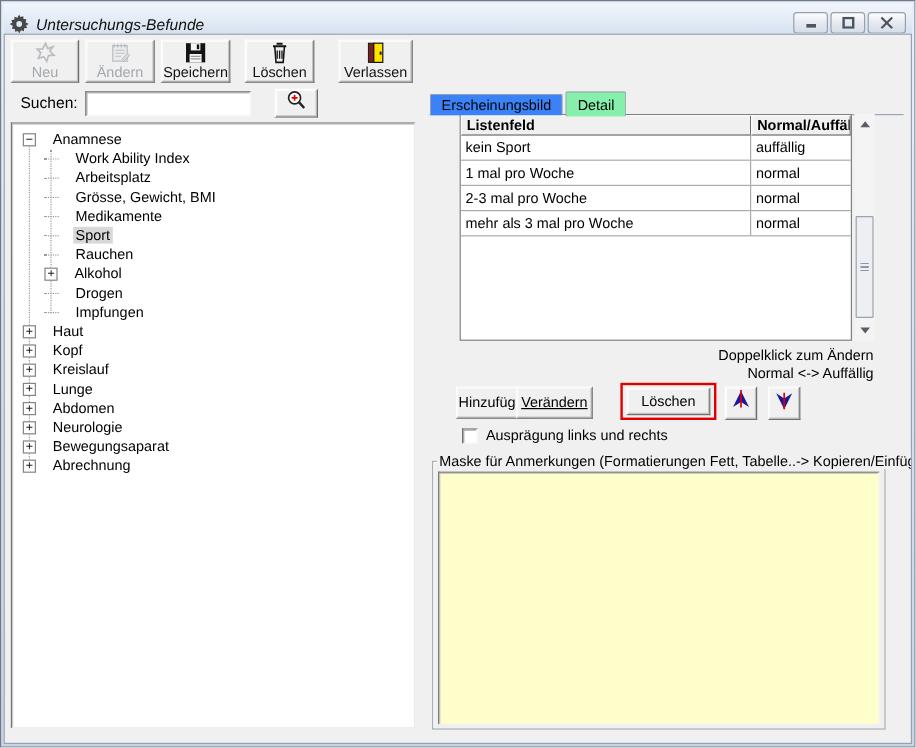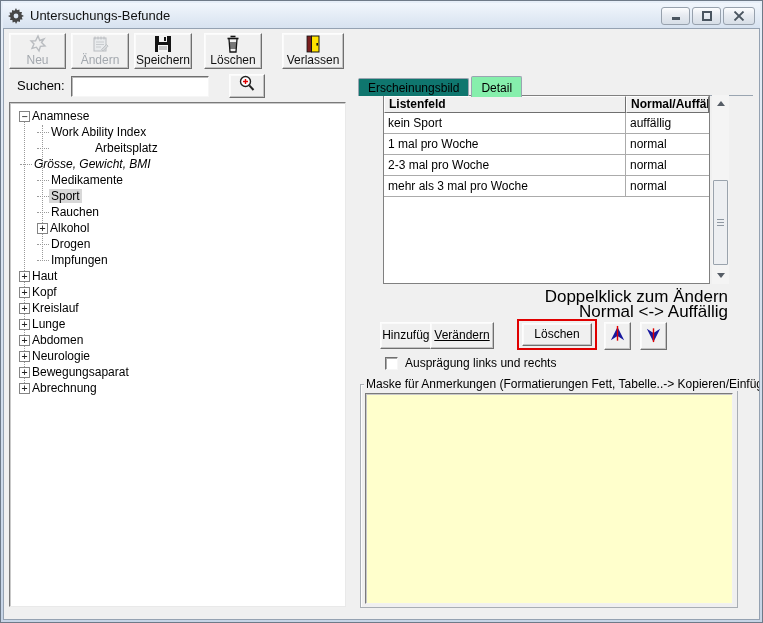--- a/index.html
+++ b/index.html
@@ -1,20 +1,20 @@
 <!DOCTYPE html>
 <html><head>
 <meta charset="utf-8">
 <style>
   * { margin:0; padding:0; box-sizing:border-box; }
   html,body { width:763px; height:623px; font-family:"Liberation Sans",sans-serif; }
   .window { width:763px; height:623px; border:1px solid #6e7a88;
             background:linear-gradient(180deg,#e6eef8,#c6d4e6); padding:2px; }
-  .titlebar { height:25px; display:flex; align-items:center; padding:0 5px;
-              background:linear-gradient(180deg,#f1f6fc,#d7e2f0); }
+  .titlebar { height:25px; display:flex; align-items:flex-end; padding:0 5px;
+              background:linear-gradient(180deg,#f1f6fc,#d7e2f0);font-style:italic; }
   .app-icon { width:16px; height:16px; margin-right:6px; flex:none; }
   .title-text { font-size:13px; color:#111; }
   .win-btns { margin-left:auto; display:flex; gap:2px; }
   .win-btn { width:29px; height:18px; border:1px solid #97a1ad; border-radius:3px;
              background:linear-gradient(180deg,#fcfdfe,#e7ebf1 45%,#d7dee7);
              display:flex; align-items:center; justify-content:center; }
   .win-btn.close { width:32px; }
   .content { position:relative; width:757px; height:592px; background:#f0f0f0;
              border:1px solid #95a2b2; overflow:hidden; }
 
@@ -39,28 +39,28 @@
 
   
   .tree-panel { position:absolute; left:5px; top:73px; width:337px; height:505px; background:#fff;
                 border:1px solid; border-color:#7a7a7a #e9e9e9 #e9e9e9 #7a7a7a;
                 box-shadow:inset 1px 1px 0 #c9c9c9; padding-top:5px; overflow:hidden; }
   .guide { position:absolute; width:0; border-left:1px dotted #9a9a9a; }
   .tree-row { position:relative; height:16px; display:flex; align-items:center; font-size:12px; }
   .expander { width:11px; height:11px; flex:none; border:1px solid #848484; background:#fff;
               font:10px/9px "DejaVu Sans Mono",monospace; text-align:center; color:#222; z-index:1; }
   .stub { width:12px; height:0; flex:none; border-top:1px dotted #9a9a9a; }
-  .tree-label { margin-left:0; padding:0 2px; white-space:nowrap; }
+  .tree-label { margin-left:12px; padding:0 2px; white-space:nowrap; }
   .tree-label.selected { background:#d8d8d8; }
 
   
   .tab-underline { position:absolute; left:354px; top:66px; width:395px; border-top:1px solid #9aa5b1; }
   .tab-bar { position:absolute; left:354px; top:46px; height:21px; display:flex; align-items:flex-end; z-index:2; }
   .tab { height:18px; padding:2px 9px 0; margin-right:2px; font-size:12px;
-         border:1px solid #9aa5b1; border-bottom:none; border-radius:2px 2px 0 0; background:#0f766e; }
+         border:1px solid #9aa5b1; border-bottom:none; border-radius:2px 2px 0 0; background:#3b82f6; }
   .tab.active { height:21px; margin-bottom:-1px; padding-top:4px; background:#86efac; }
 
   
   .grid { position:absolute; left:379px; top:66px; width:327px; height:189px; background:#fff;
           border:1px solid #808080; overflow:hidden; }
   .grid-head { display:flex; height:17px;font-weight:bold; }
   .gh-cell { background:#f0f0f0; border:1px solid; border-color:#fdfdfd #6f6f6f #6f6f6f #fdfdfd;
              font-size:12px; line-height:14px; padding:0 4px; white-space:nowrap; overflow:hidden; }
   .gh-1 { width:242px; } .gh-2 { width:83px; }
   .grid-row { display:flex; height:21px; border-bottom:1px solid #ababab; }
@@ -71,21 +71,21 @@
   .vscroll { position:absolute; left:708px; top:66px; width:17px; height:189px; background:#f4f4f4; }
   .sb-btn { position:absolute; left:0; width:17px; height:17px; display:flex; align-items:center; justify-content:center; }
   .sb-btn.down { bottom:0; }
   .tri-up { width:0; height:0; border-left:4px solid transparent; border-right:4px solid transparent; border-bottom:5px solid #565d66; }
   .tri-dn { width:0; height:0; border-left:4px solid transparent; border-right:4px solid transparent; border-top:5px solid #565d66; }
   .sb-thumb { position:absolute; left:1px; top:85px; width:15px; height:85px; background:#edeff2;
               border:1px solid #9aa3ad; border-radius:1px; display:flex; align-items:center; justify-content:center; }
   .sb-grip { width:7px; height:8px; background:repeating-linear-gradient(180deg,#8f98a2 0 1px,transparent 1px 3px); }
 
   
-  .hint { position:absolute; right:31px; top:260px; text-align:right; font-size:17px; line-height:15px;margin-left:40px; }
+  .hint { position:absolute; right:31px; top:260px; text-align:right; font-size:12px; line-height:15px;margin-left:40px; }
   .act-btn { position:absolute; top:293px; height:27px; font-size:12px; text-align:center; line-height:25px; cursor:default; }
   .delete-wrap { position:absolute; left:513px; top:290px; width:80px; height:31px; border:2px solid #e00000;
                  display:flex; align-items:center; justify-content:center; }
   .delete-btn { width:70px; height:23px; font-size:12px; line-height:21px; text-align:center; }
   .arrow-btn { position:absolute; top:293px; width:27px; height:28px; display:flex; align-items:center; justify-content:center; }
 
   
   .chk-box { position:absolute; left:381px; top:328px; width:13px; height:13px; background:#fff;
              border:1px solid; border-color:#6f6f6f #f6f6f6 #f6f6f6 #6f6f6f; box-shadow:inset 1px 1px 0 #a9a9a9; }
   .chk-label { position:absolute; left:401px; top:327px; font-size:12px; }
@@ -202,25 +202,25 @@
       <div class="guide" id="g1" style="left: 14px; top: 14px; height: 272px;"></div>
       <div class="guide" id="g2" style="left: 32px; top: 22px; height: 136px;"></div>
     <div class="tree-row" style="padding-left: 9px;">
           <span class="expander">−</span>
           <span class="tree-label">Anamnese</span>
         </div>
         <div class="tree-row" style="padding-left: 27px;">
           <span class="stub"></span>
           <span class="tree-label">Work Ability Index</span>
         </div>
-        <div class="tree-row" style="padding-left: 27px; gap: 44px;">
+        <div class="tree-row" style="padding-left: 27px;">
           <span class="stub"></span>
           <span class="tree-label">Arbeitsplatz</span>
         </div>
-        <div class="tree-row" style="padding-left: 10px; font-style: italic;">
+        <div class="tree-row" style="padding-left: 27px;">
           <span class="stub"></span>
           <span class="tree-label">Grösse, Gewicht, BMI</span>
         </div>
         <div class="tree-row" style="padding-left: 27px;">
           <span class="stub"></span>
           <span class="tree-label">Medikamente</span>
         </div>
         <div class="tree-row" style="padding-left: 27px;">
           <span class="stub"></span>
           <span class="tree-label selected">Sport</span>

